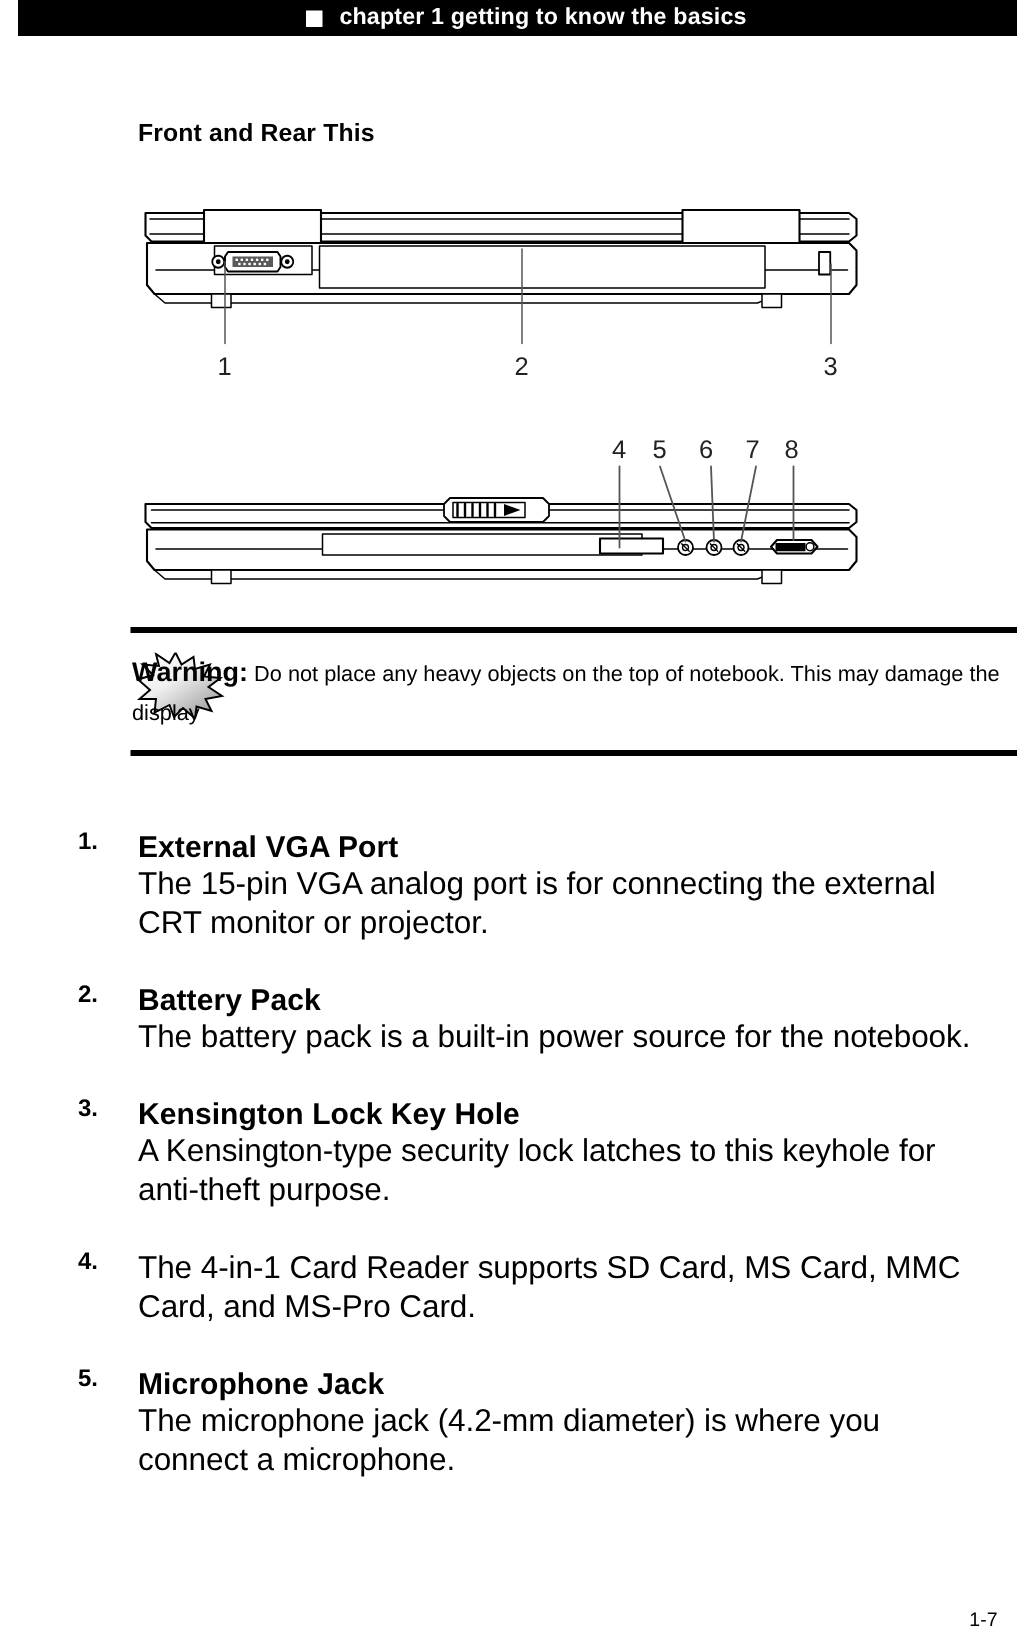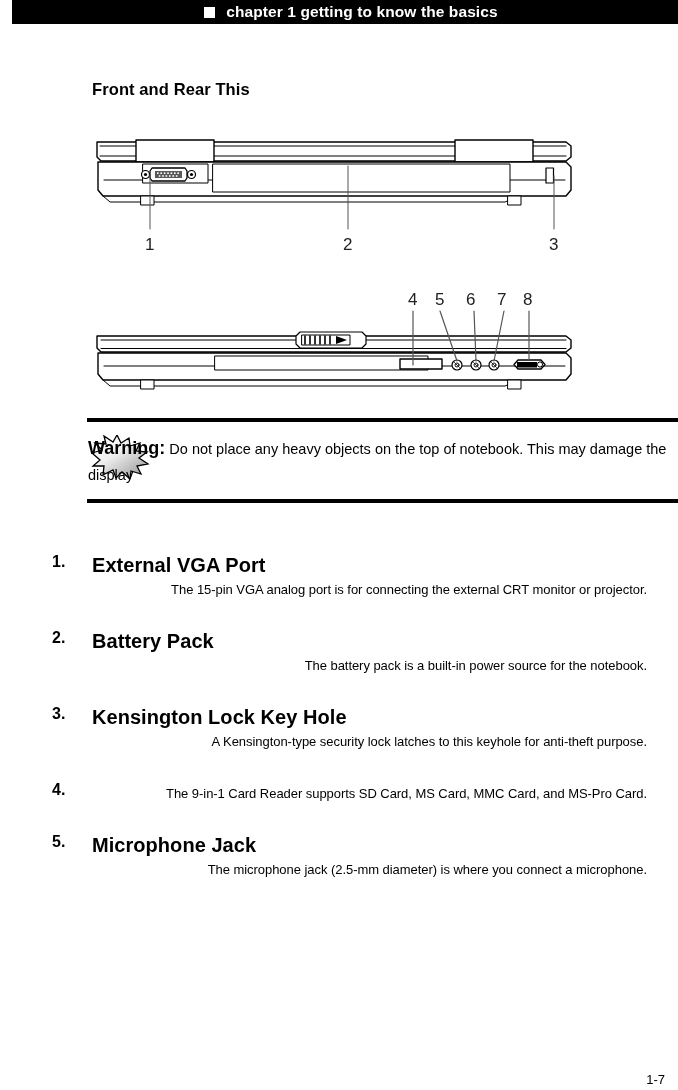--- a/index.html
+++ b/index.html
@@ -133,25 +133,24 @@
     font-size: 16px;
     font-weight: bold;
   }
   .item-title {
     font-size: 20px;
     font-weight: bold;
     line-height: 24px;
     letter-spacing: 0.05px;
   }
   .item-body {
-    font-size: 13px;
+    font-size: 21px;
     line-height: 26px;
     max-width: 555px;
     letter-spacing: -0.05px;
-    text-align: right;
   }
 
   
   .page-number {
     position: absolute;
     right: 13px;
     bottom: 3px;
     font-size: 13px;
     margin-top: 32px;
   }
@@ -329,24 +328,24 @@
   </div>
 
   <div class="list-item">
     <span class="item-number">3.</span>
     <div class="item-title">Kensington Lock Key Hole</div>
     <div class="item-body">A Kensington-type security lock latches to this keyhole for anti-theft purpose.</div>
   </div>
 
   <div class="list-item">
     <span class="item-number">4.</span>
-    <div class="item-body">The 9-in-1 Card Reader supports SD Card, MS Card, MMC Card, and MS-Pro Card.</div>
+    <div class="item-body">The 4-in-1 Card Reader supports SD Card, MS Card, MMC Card, and MS-Pro Card.</div>
   </div>
 
   <div class="list-item">
     <span class="item-number">5.</span>
     <div class="item-title">Microphone Jack</div>
-    <div class="item-body">The microphone jack (2.5-mm diameter) is where you connect a microphone.</div>
+    <div class="item-body">The microphone jack (4.2-mm diameter) is where you connect a microphone.</div>
   </div>
 
 </div>
 
 <div class="page-number">1-7</div>
 
 </body></html>

